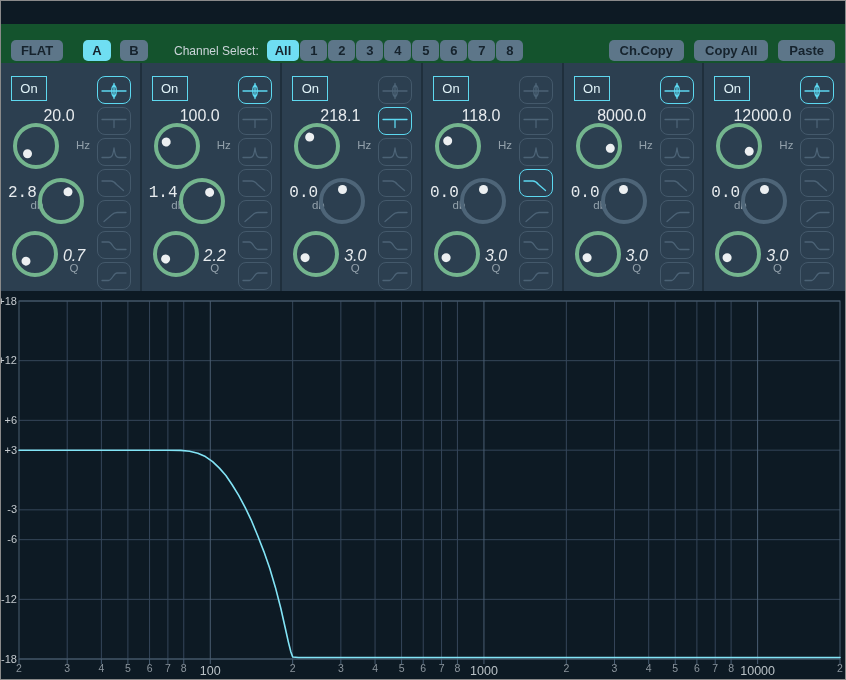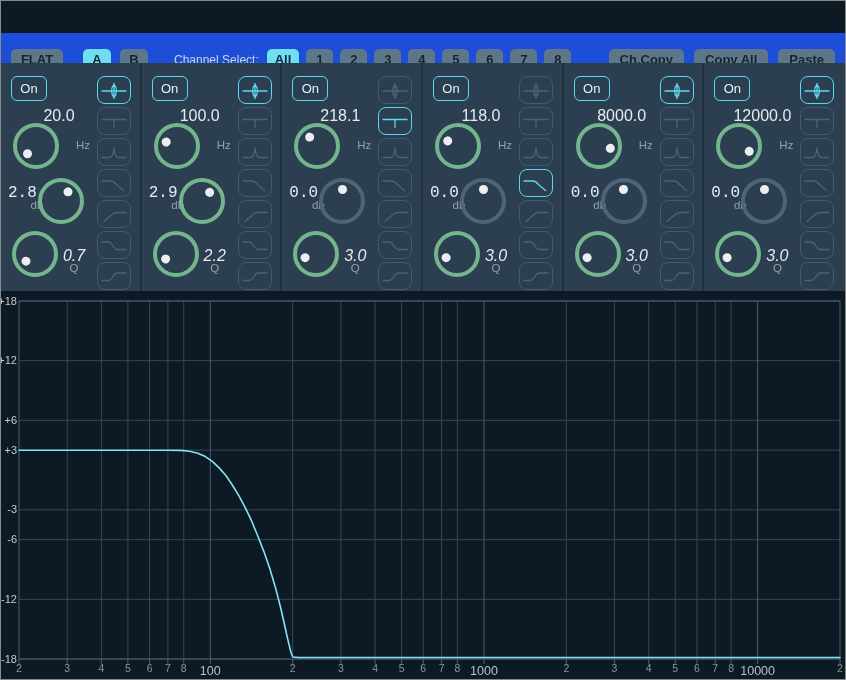--- a/index.html
+++ b/index.html
@@ -8,34 +8,34 @@
   
   .titlebar{position:absolute;left:0;top:0;width:100%;height:23px;background:#5a5252;display:flex;align-items:center;}
   .app-icon{width:15px;height:12px;margin-left:8px;border:1px solid #d8d8d8;background:linear-gradient(90deg,#7fa5bd 0 55%,#f2f2f2 55% 100%);border-radius:2px;}
   .title-text{color:#f2f2f2;font-size:12.5px;margin-left:9px;letter-spacing:.2px;}
   .win-btn{width:38px;height:23px;display:flex;align-items:center;justify-content:center;background:transparent;border:none;cursor:default;}
   .glyph-min{width:11px;height:2px;background:#e8e8e8;}
   .glyph-max{width:10px;height:9px;border:1px solid #a99f9f;}
   .glyph-close{color:#f0f0f0;font-size:13px;line-height:1;}
   .tb-spacer{flex:1;}
   
-  .toolbar{position:absolute;left:0;top:32px;width:100%;height:54px;background:#1d4ed8;display:flex;align-items:center;padding:0 10px;border-bottom:1px solid #1b2935;}
+  .toolbar{position:absolute;left:0;top:23px;width:100%;height:54px;background:#14532d;display:flex;align-items:center;padding:0 10px;border-bottom:1px solid #1b2935;}
   .btn{height:21px;border:none;border-radius:5px;background:#5d7689;color:#16232d;font-size:13px;font-weight:bold;display:flex;align-items:center;justify-content:center;padding:0 8px;cursor:default;}
   .btn.active{background:#6fdef2;}
   .btn-flat{width:52px;}
   .btn-ab{width:28px;margin-left:0;}
   .chsel-label{color:#ccd4da;font-size:12px;margin-left:26px;margin-right:8px;white-space:nowrap;}
-  .chan-btn{min-width:27px;margin-right:7px;}
+  .chan-btn{min-width:27px;margin-right:1px;}
   .spacer{flex:1;}
   .btn-right{margin-left:10px;padding:0 11px;}
   
   .strips{position:absolute;left:0;top:62px;width:100%;height:228px;background:#2c3f50;display:flex;}
   .strip{position:relative;width:141px;height:228px;border-right:2px solid #1f2f3c;}
   .strip:last-child{border-right:none;}
-  .on-btn{position:absolute;left:10px;top:13px;width:36px;height:25px;background:transparent;border:1.5px solid #5ed8ef;border-radius:6px;color:#e2f4f9;font-size:13px;cursor:default;padding:0;}
+  .on-btn{position:absolute;left:10px;top:13px;width:36px;height:25px;background:transparent;border:1.5px solid #5ed8ef;border-radius:0;color:#e2f4f9;font-size:13px;cursor:default;padding:0;}
   .val{position:absolute;color:#e7ebee;font-size:16px;text-align:center;}
   .unit{position:absolute;color:#93a1ab;font-size:11.5px;text-align:center;}
   .freq-val{left:18px;top:44px;width:80px;}
   .freq-unit{left:70px;top:76px;width:24px;}
   .gain-val{left:7px;top:121px;width:26px;font-family:Liberation Mono, monospace;}
   .gain-unit{left:23px;top:136px;width:26px;}
   .q-val{left:59px;top:184px;width:28px;font-style:italic;}
   .q-unit{left:59px;top:199px;width:28px;}
   .knob{position:absolute;width:46px;height:46px;border-radius:50%;border:4px solid var(--ring,#74b58e);background:transparent;}
   .freq-knob{left:12px;top:60px;}
@@ -143,21 +143,21 @@
 
     <section class="strip">
       <button class="on-btn">On</button>
       <div class="val freq-val">100.0</div>
       <div class="knob freq-knob" style="--angle: -72deg; --ring: #74b58e;">
           <span class="arm">
             <span class="dot"></span>
           </span>
         </div>
       <div class="unit freq-unit">Hz</div>
-      <div class="val gain-val">2.9</div>
+      <div class="val gain-val">1.4</div>
       <div class="unit gain-unit">db</div>
       <div class="knob gain-knob" style="--angle: 39deg; --ring: #74b58e;">
           <span class="arm">
             <span class="dot"></span>
           </span>
         </div>
       <div class="knob q-knob" style="--angle: -118deg; --ring: #74b58e;">
           <span class="arm">
             <span class="dot"></span>
           </span>

